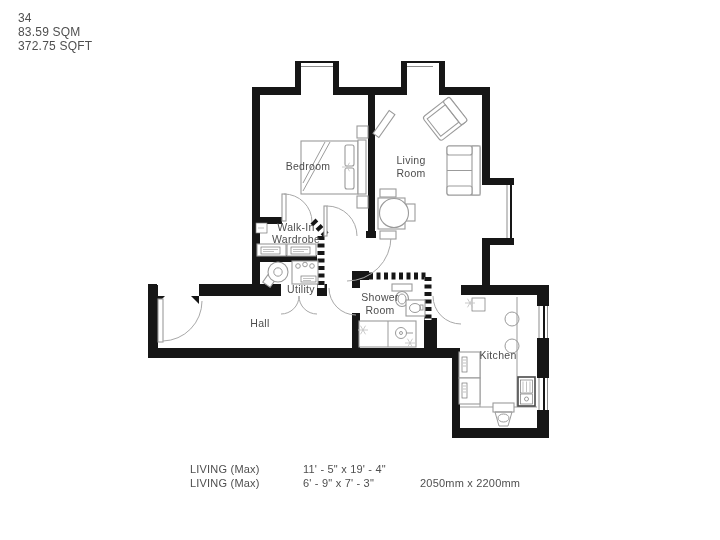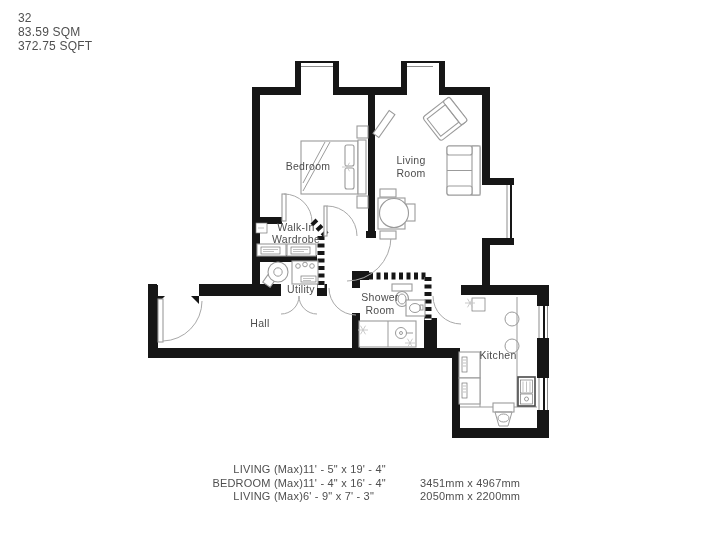--- a/index.html
+++ b/index.html
@@ -1,21 +1,21 @@
 <!DOCTYPE html>
 <html><head>
 <meta charset="utf-8">
 <style>
   html,body{margin:0;padding:0;background:#ffffff;}
   body{width:720px;height:540px;font-family:"Liberation Sans",sans-serif;}
   .page{position:relative;width:720px;height:540px;background:#fff;overflow:hidden;}
   .hdr{position:absolute;left:18px;top:11px;font-size:12px;line-height:14px;color:#4f4f4f;letter-spacing:.2px;}
   .dims{position:absolute;left:190px;top:463px;font-size:11px;color:#4f4f4f;letter-spacing:.2px;}
   .dims .row{display:flex;line-height:13.5px;}
-  .dims .c1{width:113px;text-align:right;}
+  .dims .c1{width:113px;}
   .dims .c2{width:117px;}
   .dims .c3{width:130px;}
   svg{position:absolute;left:0;top:0;}
   .wall{fill:#161616;stroke:none;}
   .dashbg{stroke:#ffffff;stroke-width:7;fill:none;}
   .dash{stroke:#161616;stroke-width:7;stroke-dasharray:4 3.5;fill:none;}
   .furn{fill:#ffffff;stroke:#9b9b9b;stroke-width:1.1;}
   .furn2{fill:none;stroke:#9b9b9b;stroke-width:1;}
   .fixdark{fill:#ffffff;stroke:#4a4a4a;stroke-width:1.6;}
   .tiny{fill:#ffffff;stroke:#777;stroke-width:.7;}
@@ -25,21 +25,21 @@
   .glzb{fill:#161616;}
   .lbl{font-size:10.5px;fill:#4d4d4d;letter-spacing:.3px;text-anchor:middle;}
   .star{stroke:#c4c4c4;stroke-width:.9;fill:none;}
 </style>
 </head>
 <body>
 
 <div class="page">
 
   <div class="hdr">
-    <div>32</div>
+    <div>34</div>
     <div>83.59 SQM</div>
     <div>372.75 SQFT</div>
   </div>
 
   <svg width="720" height="540" viewBox="0 0 720 540">
 
     <g>
 
       <rect class="wall" x="252" y="87" width="8" height="198"></rect>
 
@@ -280,24 +280,19 @@
       <text class="lbl" x="498" y="359">Kitchen</text>
     </g>
   </svg>
 
   <div class="dims">
     <div class="row">
       <span class="c1">LIVING (Max)</span>
       <span class="c2">11' - 5" x 19' - 4"</span>
     </div>
     <div class="row">
-      <span class="c1">BEDROOM (Max)</span>
-      <span class="c2">11' - 4" x 16' - 4"</span>
-      <span class="c3">3451mm x 4967mm</span>
-    </div>
-    <div class="row">
       <span class="c1">LIVING (Max)</span>
       <span class="c2">6' - 9" x 7' - 3"</span>
       <span class="c3">2050mm x 2200mm</span>
     </div>
   </div>
 
 </div>
 
 </body></html>

